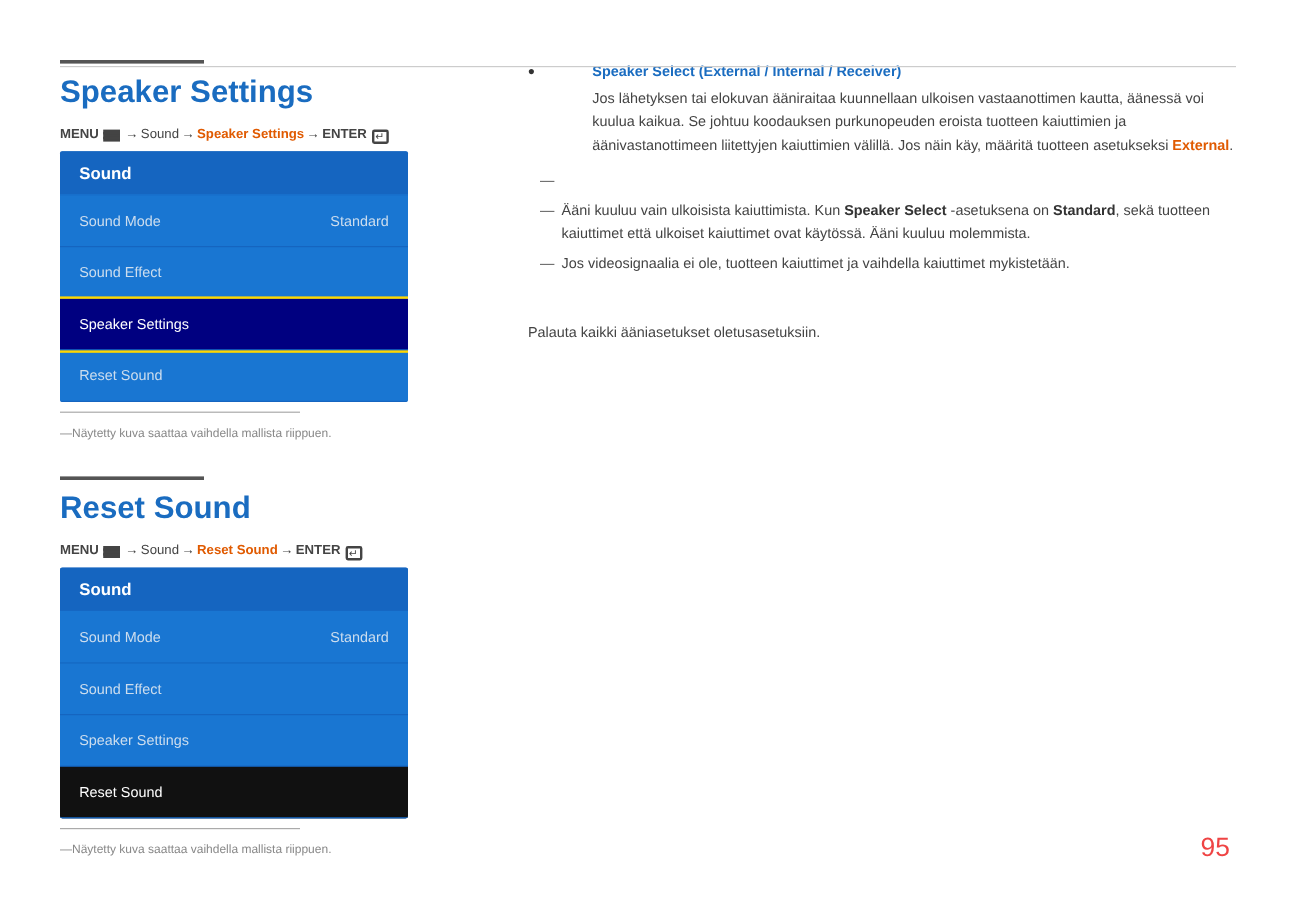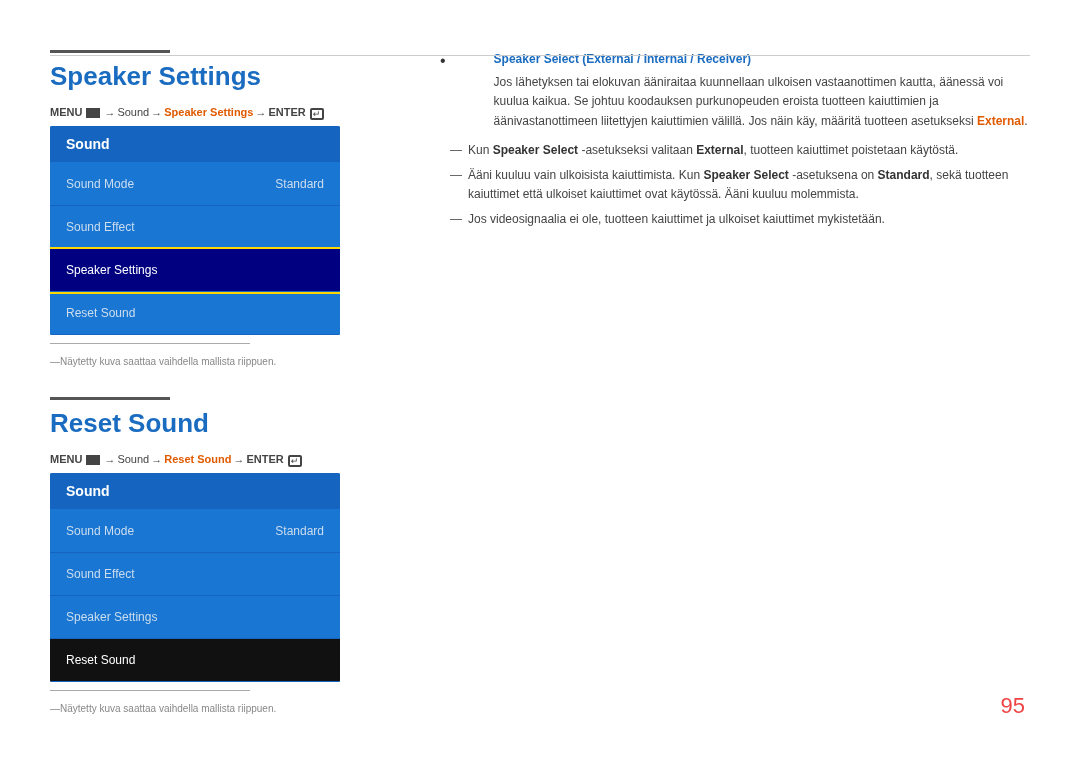--- a/index.html
+++ b/index.html
@@ -356,29 +356,29 @@
             <span class="bullet-title">Speaker Select (External / Internal / Receiver)</span>
           </div>
           <div style="margin-top:4px;">
             Jos lähetyksen tai elokuvan ääniraitaa kuunnellaan ulkoisen vastaanottimen kautta, äänessä voi kuulua kaikua. Se johtuu koodauksen purkunopeuden eroista tuotteen kaiuttimien ja äänivastanottimeen liitettyjen kaiuttimien välillä. Jos näin käy, määritä tuotteen asetukseksi <span class="orange-bold">External</span>.
           </div>
         </div>
       </div>
 
       <div class="sub-bullet">
         <span class="sub-dash">—</span>
-        <span>Kun <span class="bold-text">Speaker Select</span> -asetukseksi valitaan <span class="bold-text">External</span>, tuotteen kaiuttimet poistetaan käytöstä.</span>
       </div>
       <div class="sub-bullet">
         <span class="sub-dash">—</span>
         <span>Ääni kuuluu vain ulkoisista kaiuttimista. Kun <span class="bold-text">Speaker Select</span> -asetuksena on <span class="bold-text">Standard</span>, sekä tuotteen kaiuttimet että ulkoiset kaiuttimet ovat käytössä. Ääni kuuluu molemmista.</span>
       </div>
       <div class="sub-bullet">
         <span class="sub-dash">—</span>
-        <span>Jos videosignaalia ei ole, tuotteen kaiuttimet ja ulkoiset kaiuttimet mykistetään.</span>
+        <span>Jos videosignaalia ei ole, tuotteen kaiuttimet ja vaihdella kaiuttimet mykistetään.</span>
       </div>
     </div>
 
+    <div class="reset-description">Palauta kaikki ääniasetukset oletusasetuksiin.</div>
 
   </div>
 </div>
 
 <div class="page-number">95</div>
 
 </body></html>

